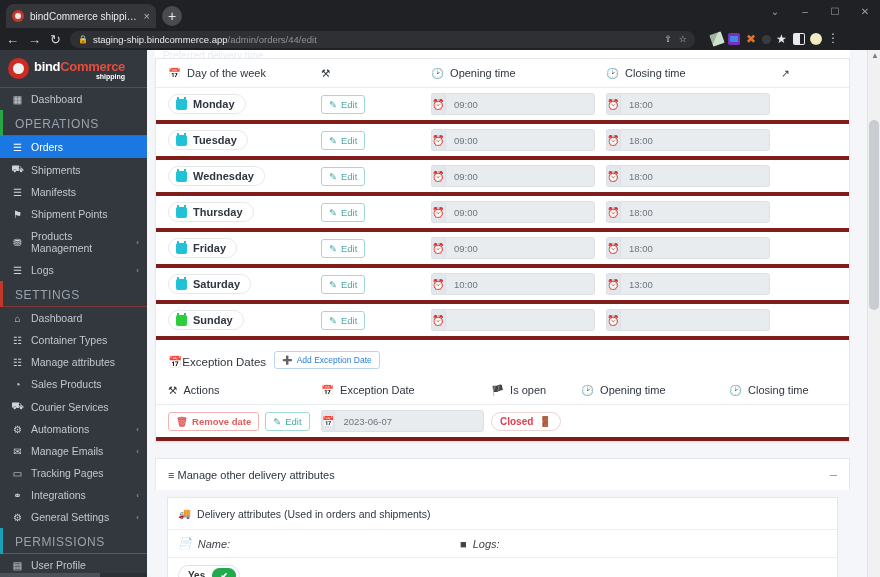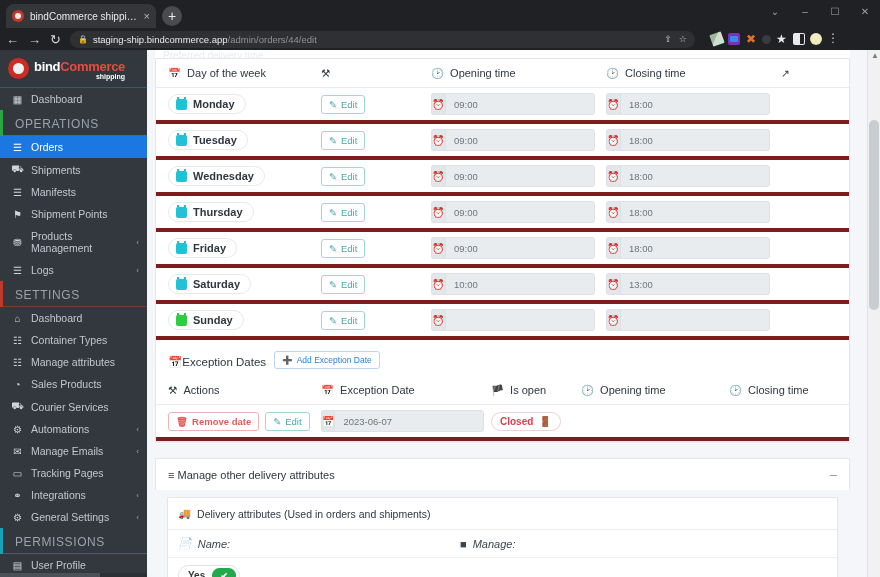--- a/index.html
+++ b/index.html
@@ -711,21 +711,21 @@
               <span>🚚</span>
               <span>Delivery attributes (Used in orders and shipments)</span>
             </div>
             <div class="attr-colhdr">
               <span class="a-name">
                   <span>📄</span>
                   <span>Name:</span>
                 </span>
               <span class="a-val">
                   <span>■</span>
-                  <span>Manage:</span>
+                  <span>Logs:</span>
                 </span>
             </div>
             <div class="attr-row">
               <div class="a-val">
                 <span class="toggle">
                   <span>Yes</span>
                   <span class="knob">✔</span>
                 </span>
               </div>
             </div>

